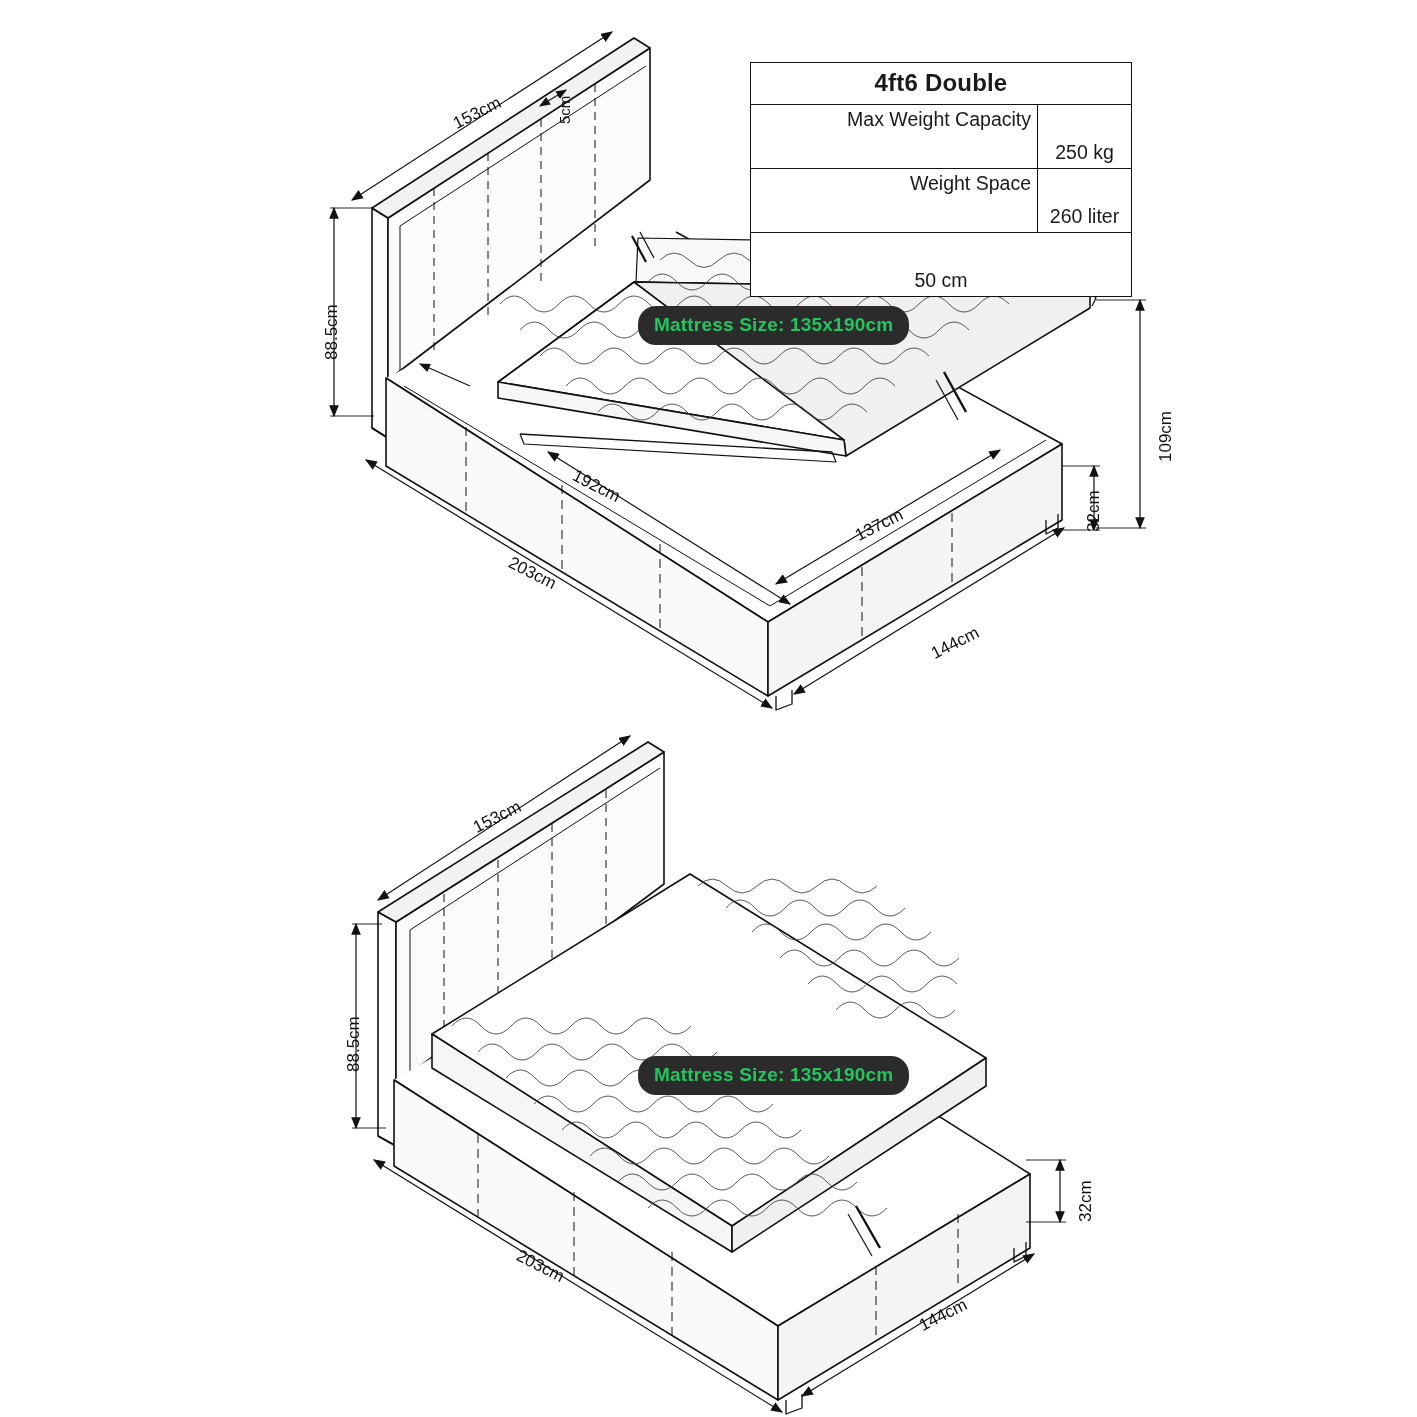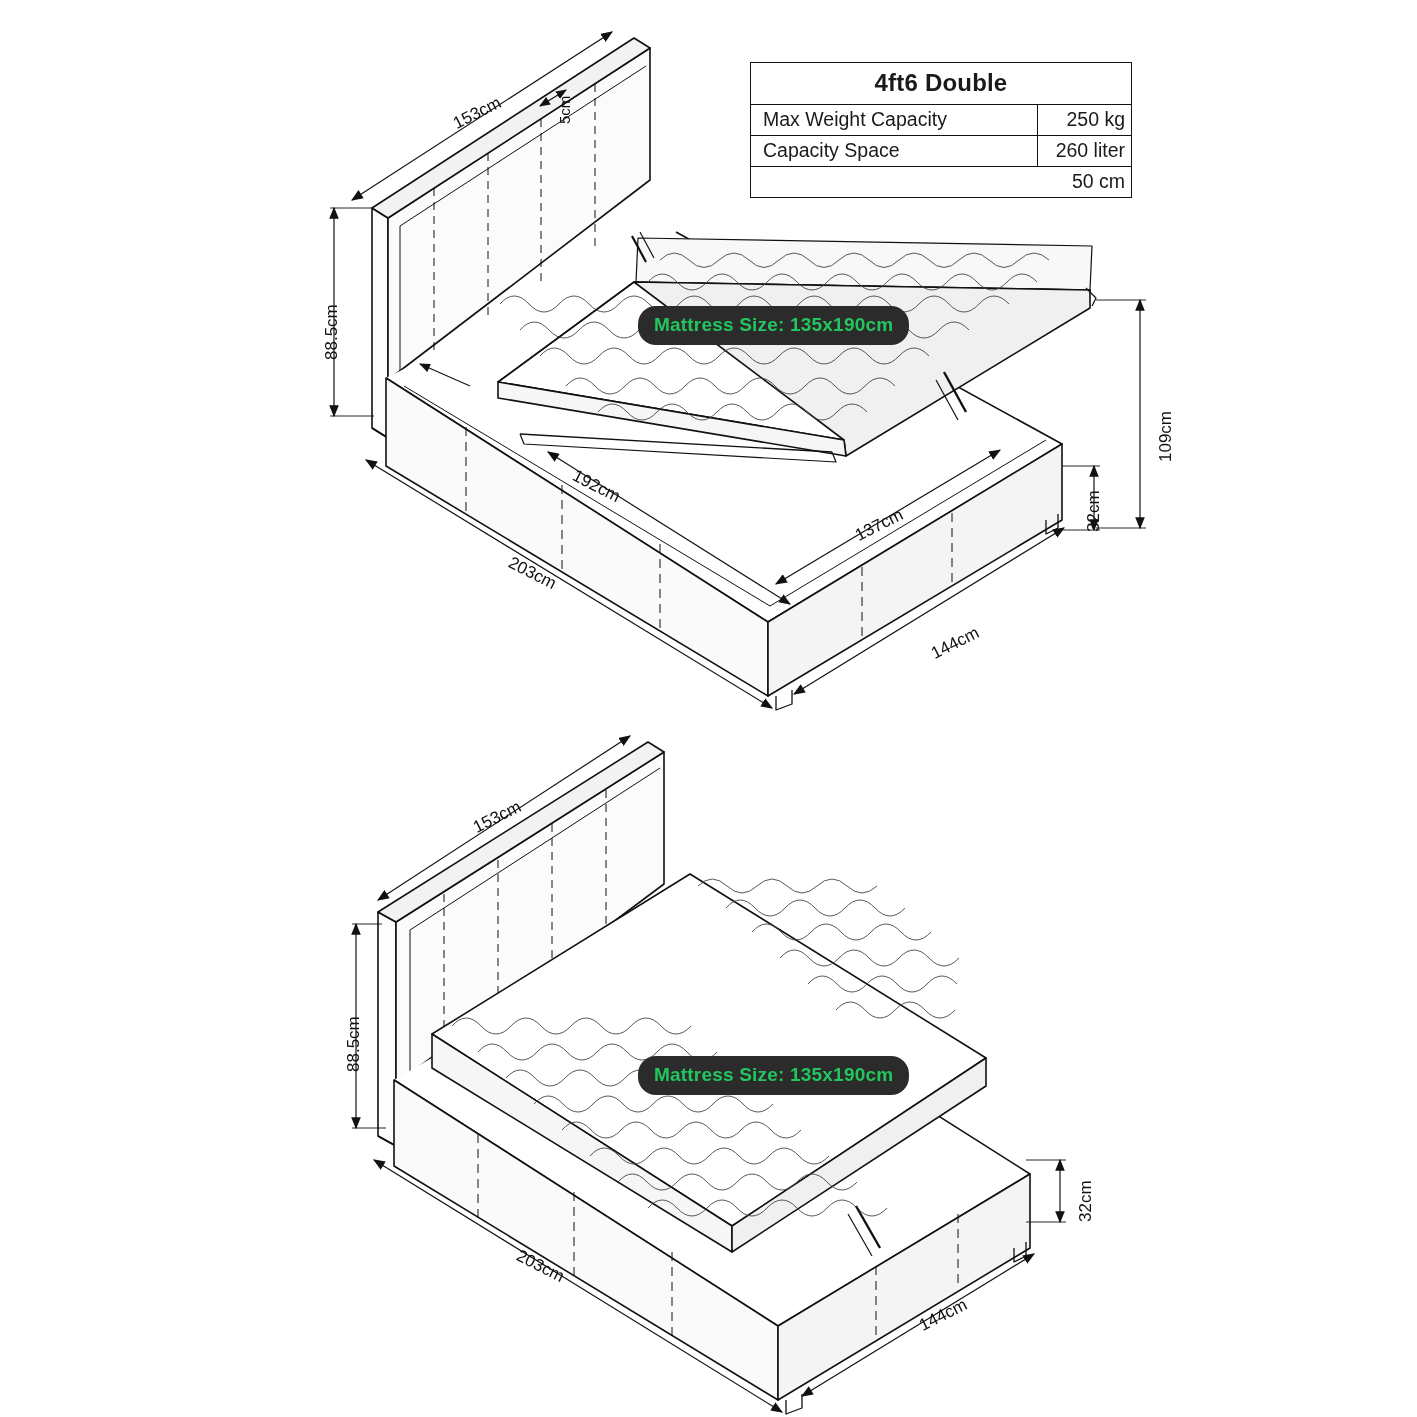--- a/index.html
+++ b/index.html
@@ -52,26 +52,28 @@
   .spec-row {
     display: flex;
     border-bottom: 1.4px solid #111;
   }
   .spec-row:last-child { border-bottom: none; }
   .spec-label {
     flex: 0 0 268px;
     padding: 3px 6px 4px 12px;
     border-right: 1.4px solid #111;
     white-space: nowrap;
+    text-align: right;
   }
   .spec-value {
     flex: 1 1 auto;
     padding: 3px 6px 4px 6px;
-    text-align: right;
+    text-align: center;
     white-space: nowrap;
+    margin-top: 33px;
   }
 
   
   .pill {
     position: absolute;
     background: #2b2b2b;
     color: #22c55e;
     font-weight: bold;
     font-size: 19px;
     padding: 8px 16px 9px 16px;
@@ -273,21 +275,21 @@
     </g>
   </svg>
 
   <div class="spec-table">
     <div class="title-cell">4ft6 Double</div>
     <div class="spec-row">
       <div class="spec-label">Max Weight Capacity</div>
       <div class="spec-value">250 kg</div>
     </div>
     <div class="spec-row">
-      <div class="spec-label">Capacity Space</div>
+      <div class="spec-label">Weight Space</div>
       <div class="spec-value">260 liter</div>
     </div>
     <div class="spec-row">
       <div class="spec-value">50  cm</div>
     </div>
   </div>
 
   <div class="pill" id="pill-top">Mattress Size: 135x190cm</div>
   <div class="pill" id="pill-bottom">Mattress Size: 135x190cm</div>
 

